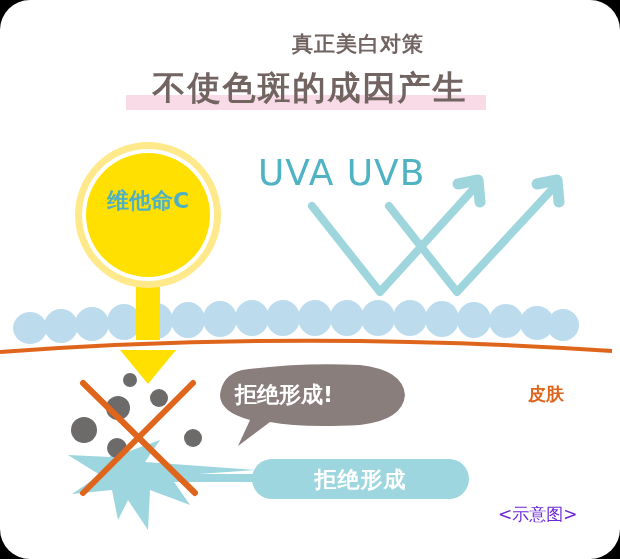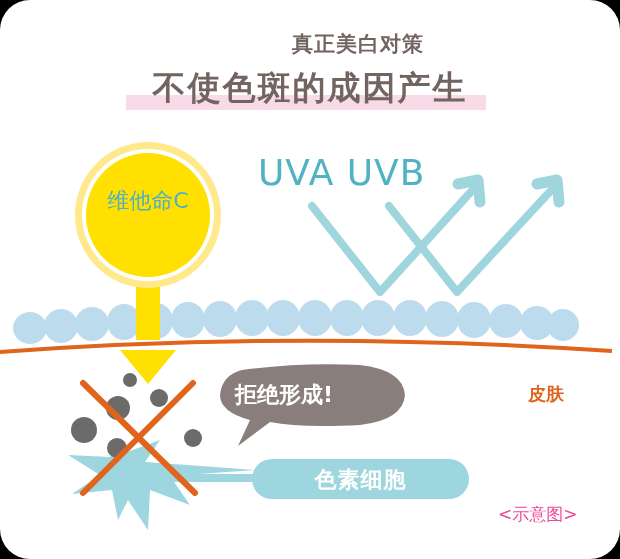--- a/index.html
+++ b/index.html
@@ -3,26 +3,26 @@
 <meta charset="utf-8">
 <style>
   html, body { margin:0; padding:0; background:#000; }
   body { width:620px; height:559px; overflow:hidden; position:relative; font-family:"DejaVu Sans", sans-serif; }
   #card { position:absolute; left:0; top:0; width:620px; height:559px; background:#fff; border-radius:30px; overflow:hidden; }
   .title-sub { position:absolute; left:0; width:620px; top:30px; text-align:center; font-size:21px; font-weight:bold; color:#726460; letter-spacing:1px;padding-left:48px; }
   .title-main { position:absolute; left:0; width:620px; top:66px; text-align:center; font-size:33px; font-weight:bold; color:#726460; letter-spacing:2px; z-index:2; }
   .title-underline { position:absolute; left:126px; top:95px; width:360px; height:15px; background:#f9dbe7; z-index:1; }
   svg.art { position:absolute; left:0; top:0; }
   .uv-label { position:absolute; left:258px; top:152px; font-size:36px; color:#50b3c3; letter-spacing:1px; }
-  .vc-label { position:absolute; left:83px; top:185px; width:130px; text-align:center; font-size:22px; font-weight:normal; color:#4eb0c4; line-height:32px; }
+  .vc-label { position:absolute; left:83px; top:185px; width:130px; text-align:center; font-size:22px; font-weight:bold; color:#4eb0c4; line-height:32px; }
   .skin-label { position:absolute; left:528px; top:382px; font-size:18px; font-weight:bold; color:#e0651c; }
   .bubble-label { position:absolute; left:235px; top:380px; width:150px; text-align:left; font-size:22px; font-weight:bold; color:#fff; }
   .pill { position:absolute; left:252px; top:459px; width:217px; height:40px; border-radius:20px; background:#9dd6de; }
   .pill-label { position:absolute; left:252px; top:465px; width:217px; text-align:center; font-size:22px; font-weight:bold; color:#fff; letter-spacing:1px; }
-  .note { position:absolute; left:498px; top:503px; font-size:17px; color:#ec4899; }
+  .note { position:absolute; left:498px; top:503px; font-size:17px; color:#6d28d9; }
 </style>
 </head>
 <body>
 
 <div id="card">
 
   <div class="title-underline"></div>
   <div class="title-sub">真正美白对策</div>
   <div class="title-main">不使色斑的成因产生</div>
 
@@ -90,16 +90,16 @@
   <div class="uv-label">UVA UVB</div>
 
   <div class="vc-label">
     <div>维他命C</div>
   </div>
 
   <div class="bubble-label">拒绝形成!</div>
   <div class="skin-label">皮肤</div>
 
   <div class="pill"></div>
-  <div class="pill-label">色素细胞</div>
+  <div class="pill-label">拒绝形成</div>
 
   <div class="note">&lt;示意图&gt;</div>
 </div>
 
 </body></html>

